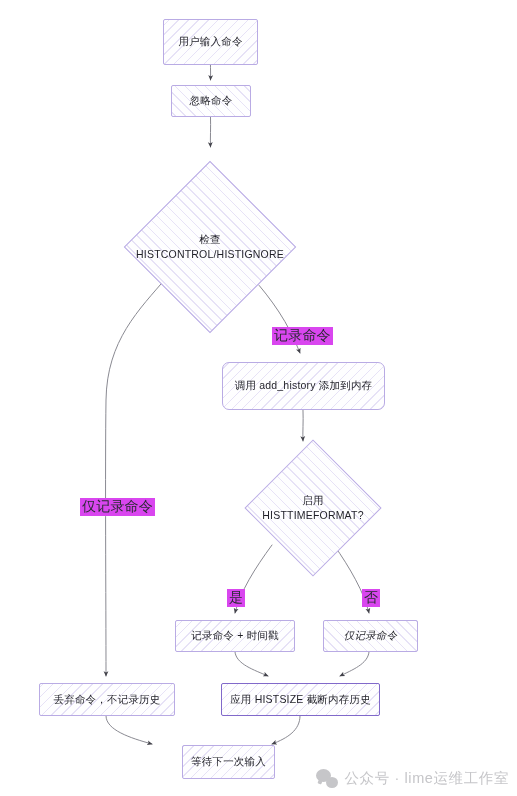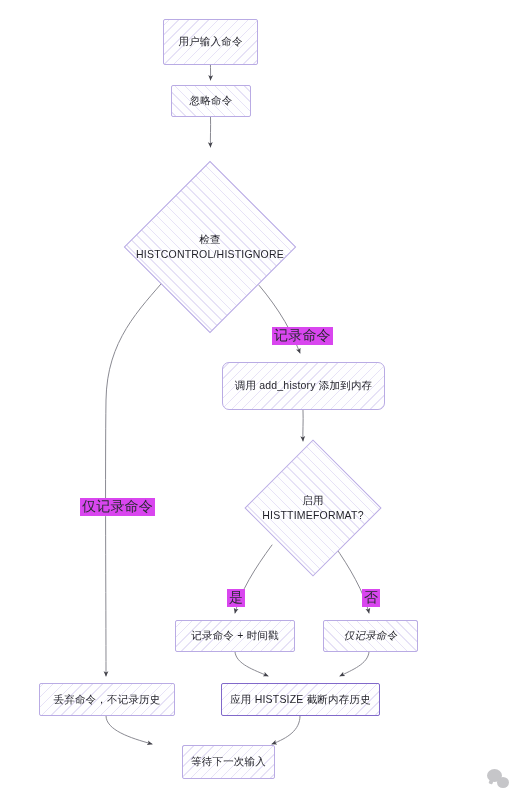--- a/index.html
+++ b/index.html
@@ -233,15 +233,16 @@
   <div class="edge-label" style="left:272px; top:327px;">记录命令</div>
   <div class="edge-label" style="left:80px; top:498px;">仅记录命令</div>
   <div class="edge-label" style="left:227px; top:589px;">是</div>
   <div class="edge-label" style="left:362px; top:589px;">否</div>
 
   <div id="watermark">
     <span class="wechat">
       <span class="b1"></span>
         <span class="b2"></span>
     </span>
+    <span>公众号 · lime运维工作室</span>
   </div>
 
 </div>
 
 </body></html>

